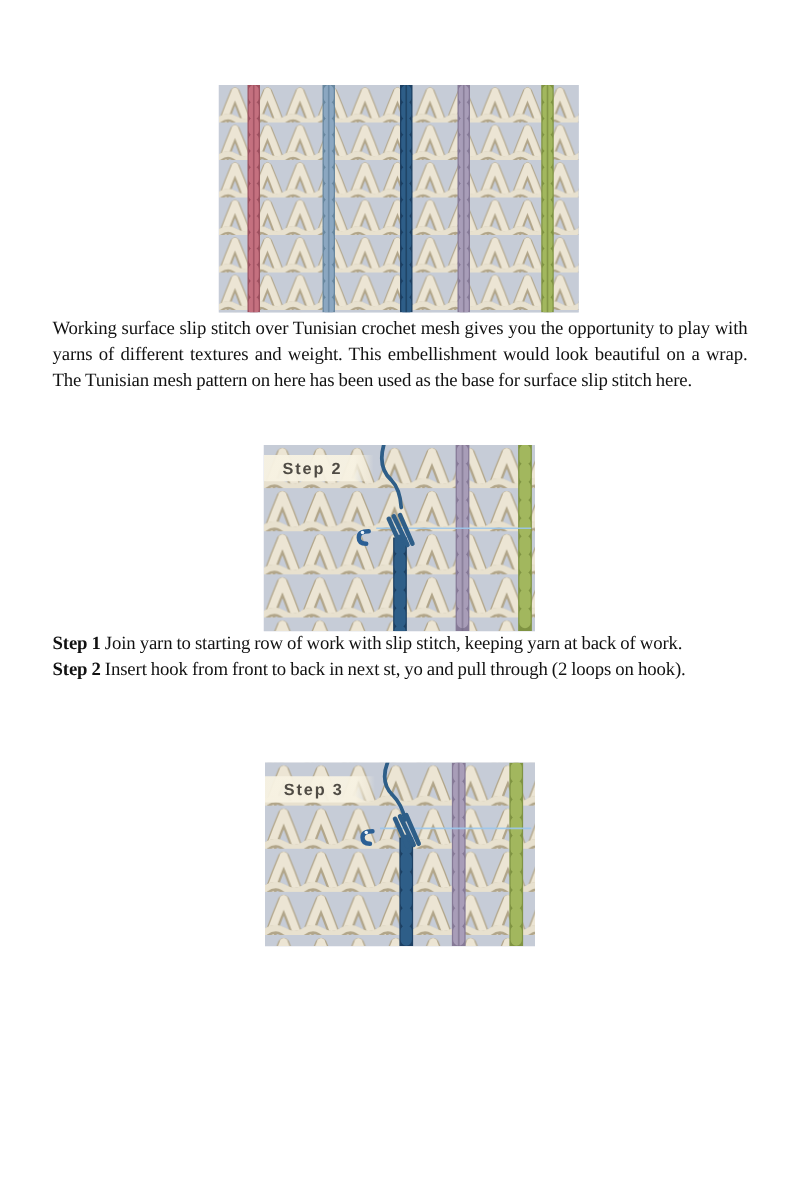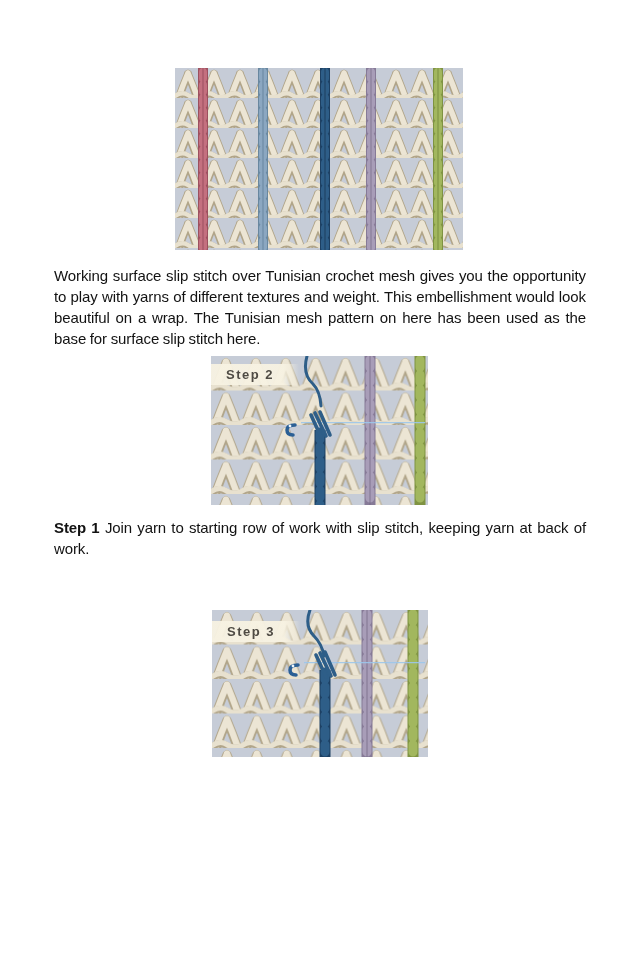--- a/index.html
+++ b/index.html
@@ -6,21 +6,21 @@
   body{width:640px;height:960px;position:relative;font-family:"Liberation Sans",sans-serif;}
   .page{position:absolute;inset:0;background:#ffffff;color:#121212;}
 
   
   .textblock{
     position:absolute;left:42px;width:556px;
     font-size:15px;line-height:21px;color:#121212;
     text-align:justify;text-align-last:left;
     word-spacing:-0.4px;letter-spacing:-0.1px;
   }
-  .textblock p{margin:12px;}
+  .textblock p{margin:0;font-family:Liberation Serif, serif;}
   .textblock strong{font-weight:700;}
   #intro-block{top:253px;}
   #steps12-block{top:505px;}
   #step3-block{top:760px;}
 
   
   figure{position:absolute;margin:0;padding:0;overflow:hidden;background:#c6ccd7;}
   figure svg{display:block;width:100%;height:100%;}
   #fig-overview{left:175px;top:68px;width:288px;height:182px;}
   #fig-step2{left:211px;top:356px;width:217px;height:149px;}
@@ -141,20 +141,21 @@
         <path d="M100 59 L110 81"></path>
       </g>
     </svg>
     <div class="step-banner">
       <span>Step 2</span>
     </div>
   </figure>
 
   <div class="textblock" id="steps12-block">
     <p><strong>Step 1</strong> <span>Join yarn to starting row of work with slip stitch, keeping yarn at back of work.</span></p>
+    <p><strong>Step 2</strong> <span>Insert hook from front to back in next st, yo and pull through (2 loops on hook).</span></p>
   </div>
 
   <figure id="fig-step3">
     <svg viewBox="0 0 216 147" preserveAspectRatio="none">
       <defs>
         <pattern id="mesh3" width="26" height="30" patternUnits="userSpaceOnUse" patternTransform="scale(1.15)">
           <rect width="26" height="30" fill="#c6ccd7"></rect>
           <g fill="none" stroke-linecap="round">
             <path d="M4 29 Q8 18 13 6 M22 29 Q18 18 13 6" stroke="#b1a589" stroke-width="8"></path>
             <path d="M4 28 Q8 17 13 5 M22 28 Q18 17 13 5" stroke="#ece5d4" stroke-width="5.5"></path>

